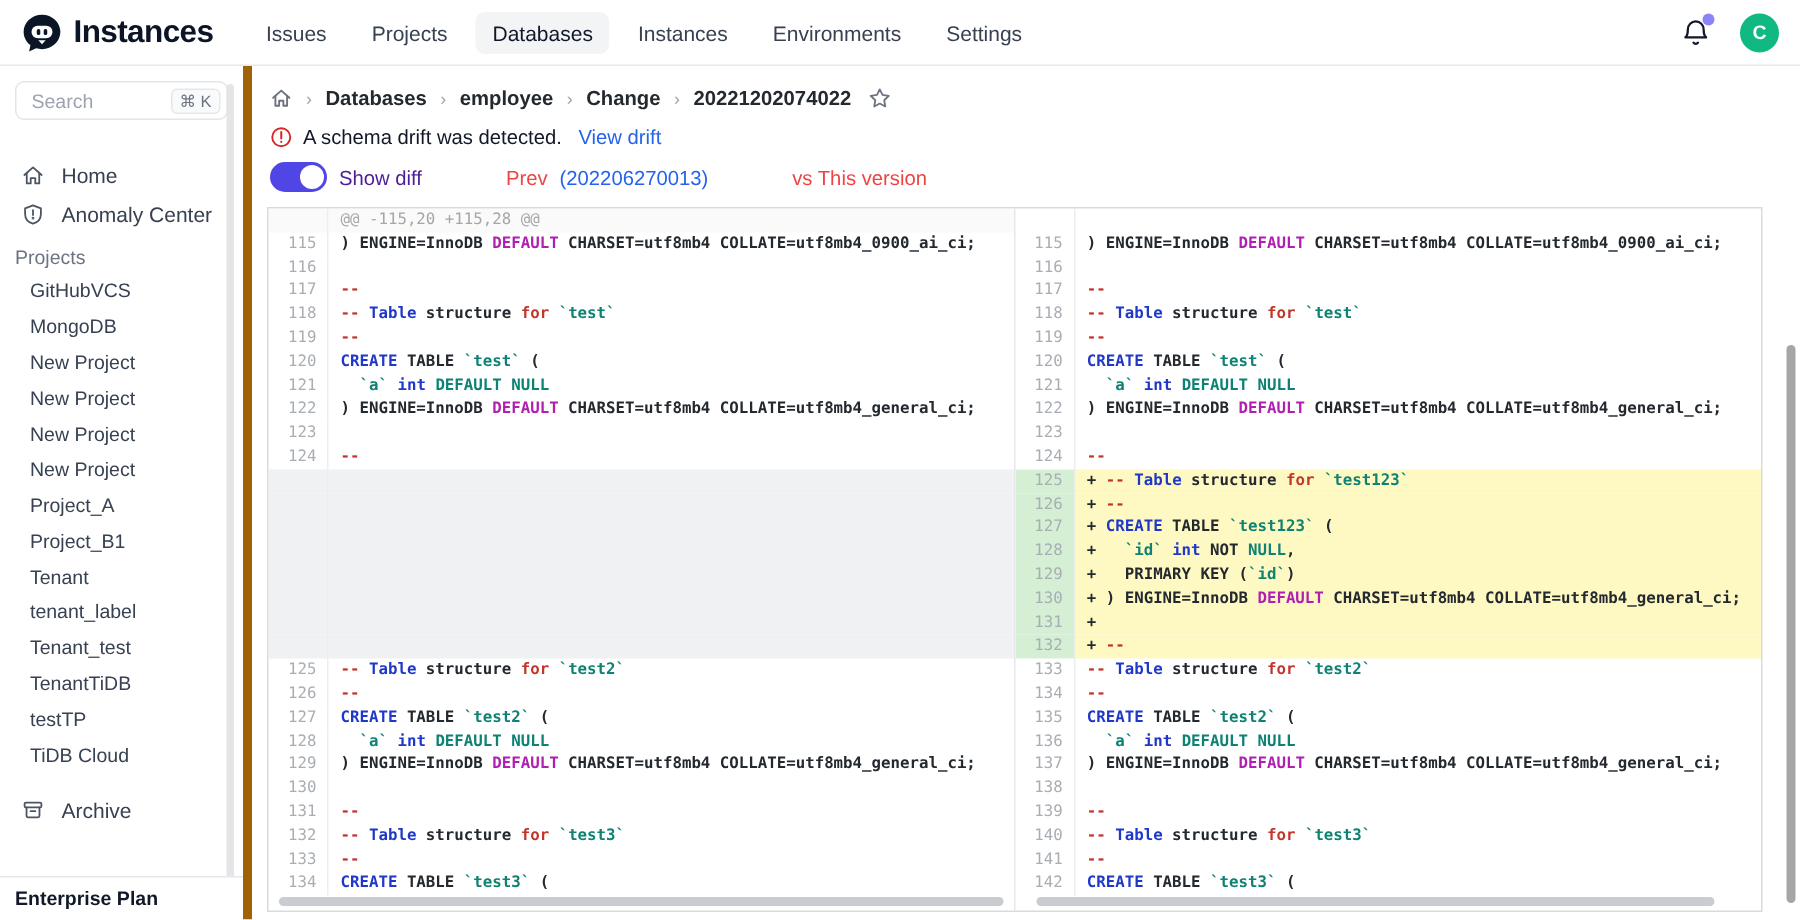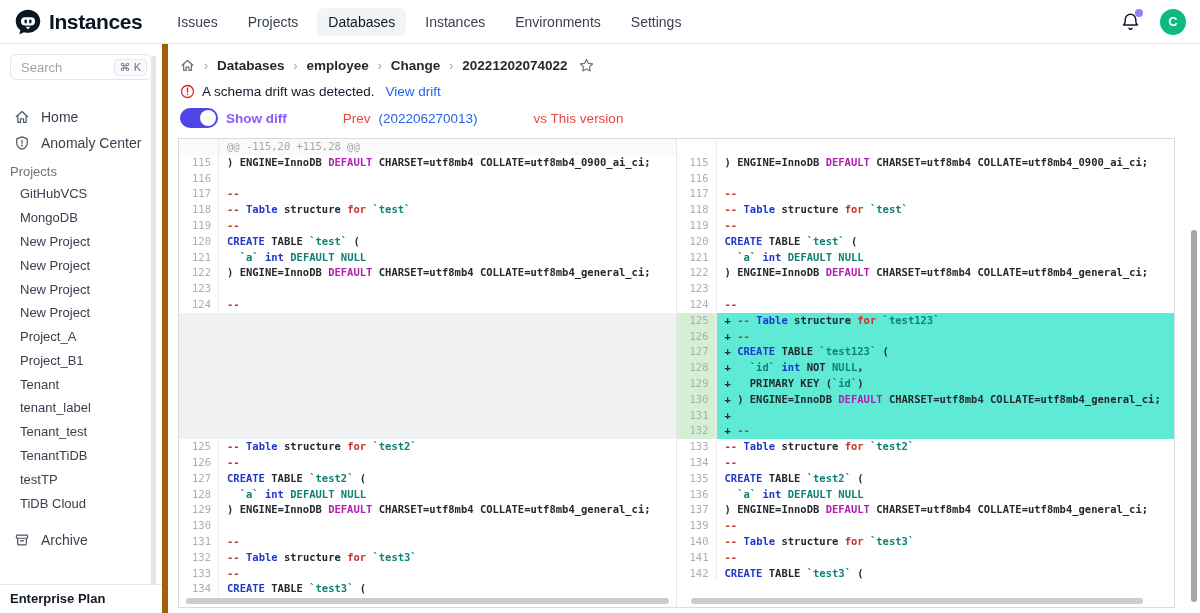--- a/index.html
+++ b/index.html
@@ -39,34 +39,34 @@
   .main { position:absolute; left:168px; top:44px; right:0; bottom:0; background:#fff; }
   .breadcrumb { position:absolute; left:12px; top:13px; display:flex; align-items:center; gap:9px; font-size:13.5px; }
   .crumb { color:#24292f; font-weight:600; cursor:pointer; }
   .crumb-sep { color:#9ca3af; font-size:12px; }
   .star-btn { margin-left:2px; cursor:pointer; display:flex; }
   .alert-row { position:absolute; left:12px; top:40px; display:flex; align-items:center; gap:7px; font-size:13.5px; color:#111827; }
   .alert-link { color:#2563eb; cursor:pointer; margin-left:4px; }
   .toggle-row { position:absolute; left:12px; top:64px; display:flex; align-items:center; gap:8px; font-size:13.5px; }
   .toggle { width:38px; height:20px; border-radius:10px; background:#4f46e5; position:relative; cursor:pointer; flex:none; }
   .toggle .knob { position:absolute; top:2px; right:2px; width:16px; height:16px; border-radius:50%; background:#fff; }
-  .toggle-label { font-weight:700; color:#8b5cf6; }
+  .toggle-label { font-weight:400; color:#4c1d95; }
   .muted { color:#ef4444;margin-left:48px; }
   .ver-link { color:#2563eb; cursor:pointer; }
   
   .diff { position:absolute; left:10px; top:94px; width:997px; height:470px; border:1px solid #d7dade; background:#fff;
           display:flex; overflow:hidden; }
   .panel { flex:1 1 50%; overflow:hidden; }
   .panel.left { border-right:1px solid #e5e7eb; }
   .row { display:flex; height:15.8px; line-height:15.9px; font-family:"DejaVu Sans Mono", monospace; font-size:10.5px; font-weight:700; }
   .ln { width:40px; flex:none; text-align:right; padding-right:7px; color:#a9aeb4; font-weight:400;
         border-right:1px solid #ecedef; }
   .code { flex:1; white-space:pre; padding-left:8px; overflow:hidden; color:#24292f; }
   .row.add .ln { background:#d5efd5; }
-  .row.add .code { background:#5eead4; }
+  .row.add .code { background:#fef9c3; }
   .row.gray .ln, .row.gray .code { background:#f0f1f2; }
   .row.hunk .ln, .row.hunk .code { background:#fafafa; }
   .tk-b { color:#24292f; }
   .tk-k { color:#2038c8; }
   .tk-t { color:#0e8273; }
   .tk-r { color:#c2352b; }
   .tk-m { color:#b11fb1; }
   .tk-h { color:#a6a6a6; font-weight:400; }
   
   .hscroll { position:absolute; bottom:3px; height:6px; border-radius:3px; background:#c9ccd0; cursor:pointer; }
@@ -431,20 +431,24 @@
         </div>
         <div class="row">
           <div class="ln">136</div>
           <div class="code"><span class="tk-b">  </span><span class="tk-t">`a`</span><span class="tk-b"> </span><span class="tk-k">int</span><span class="tk-b"> </span><span class="tk-t">DEFAULT NULL</span></div>
         </div>
         <div class="row">
           <div class="ln">137</div>
           <div class="code"><span class="tk-b">) ENGINE=InnoDB </span><span class="tk-m">DEFAULT</span><span class="tk-b"> CHARSET=utf8mb4 COLLATE=utf8mb4_general_ci;</span></div>
         </div>
         <div class="row">
+          <div class="ln">138</div>
+          <div class="code"></div>
+        </div>
+        <div class="row">
           <div class="ln">139</div>
           <div class="code"><span class="tk-r">--</span></div>
         </div>
         <div class="row">
           <div class="ln">140</div>
           <div class="code"><span class="tk-r">--</span><span class="tk-b"> </span><span class="tk-k">Table</span><span class="tk-b"> structure </span><span class="tk-r">for</span><span class="tk-b"> </span><span class="tk-t">`test3`</span></div>
         </div>
         <div class="row">
           <div class="ln">141</div>
           <div class="code"><span class="tk-r">--</span></div>

